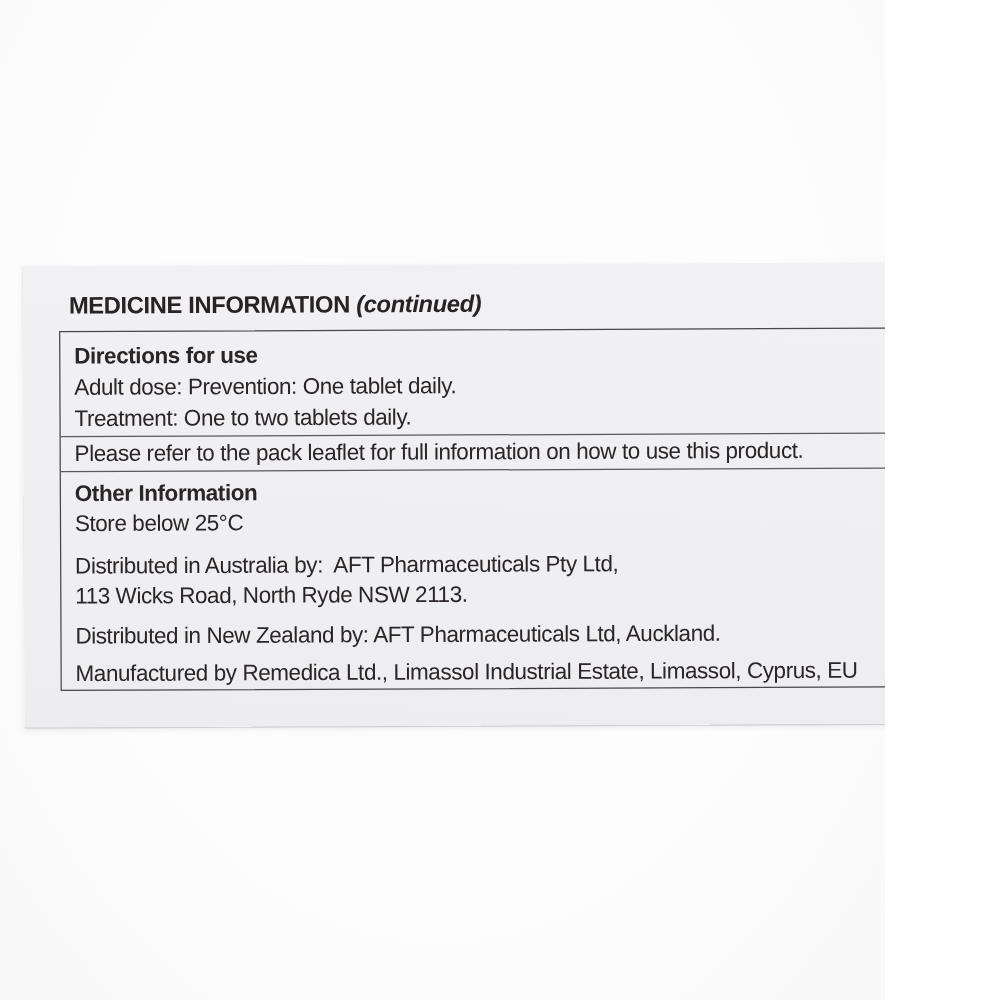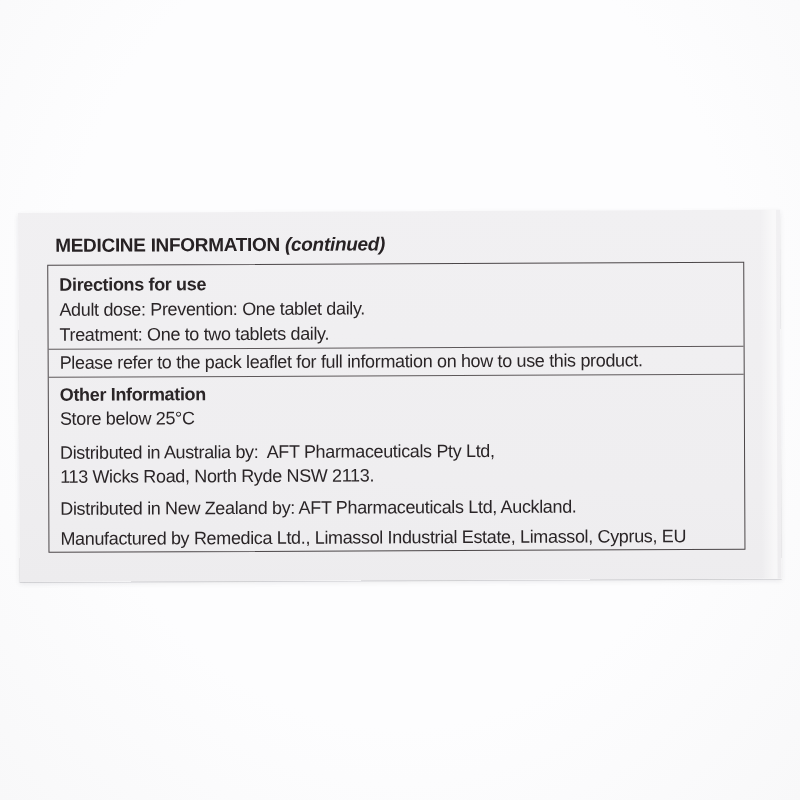--- a/index.html
+++ b/index.html
@@ -4,21 +4,21 @@
 <style>
   * { margin: 0; padding: 0; box-sizing: border-box; }
 
   html, body {
     width: 800px; height: 800px;
     font-family: "Liberation Sans", sans-serif;
   }
 
   .photo {
     position: relative;
-    width: 800px; height: 800px;
+    width: 708px; height: 800px;
     background: radial-gradient(ellipse at 50% 40%, #fdfdfe 60%, #f8f8f9 100%);
     overflow: hidden;
   }
 
   
   .card {
     position: absolute;
     left: 18px; top: 213px;
     width: 762px; height: 369px;
     background: linear-gradient(183deg, #f1f0f2 0%, #efeef0 70%, #edecee 100%);

